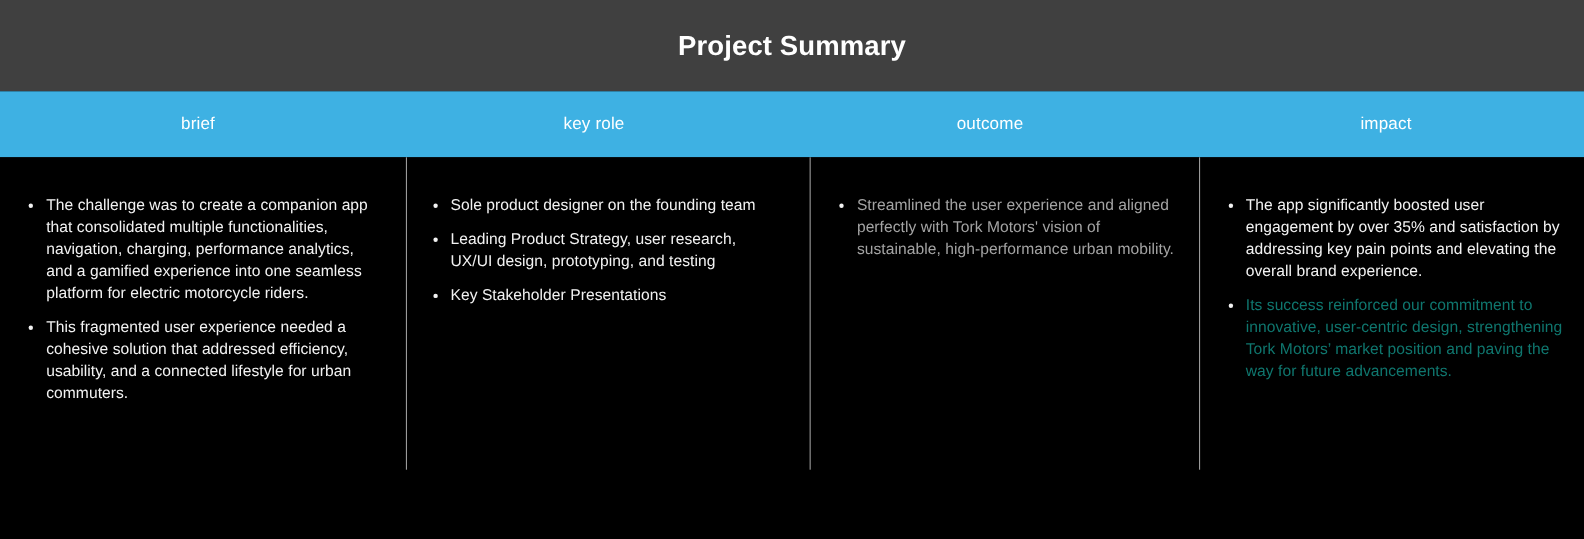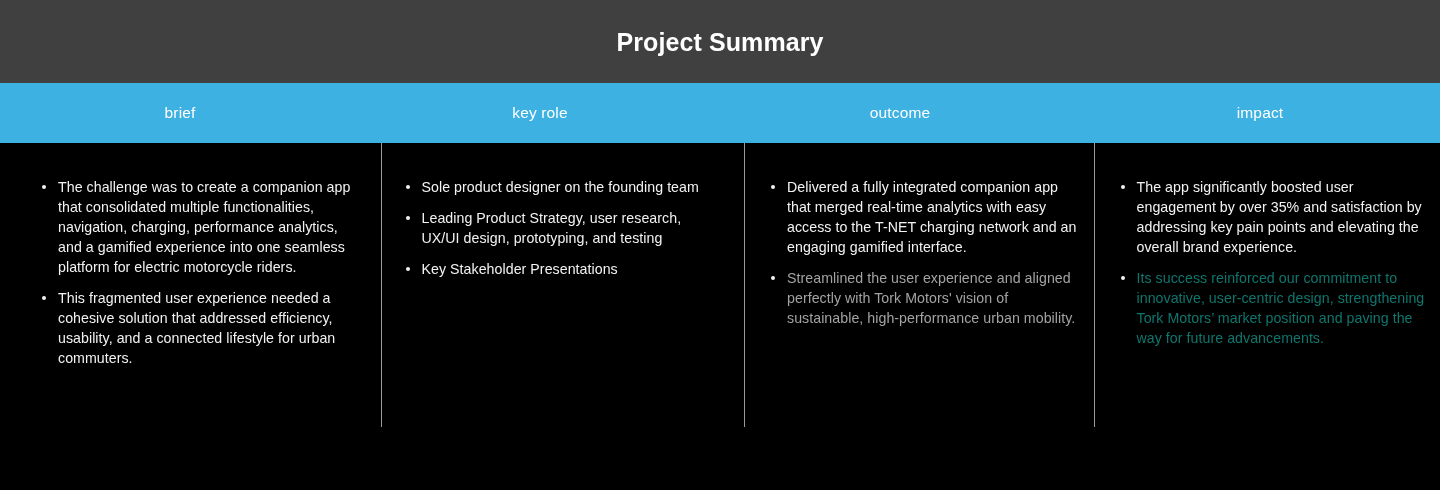--- a/index.html
+++ b/index.html
@@ -109,21 +109,21 @@
     position: absolute;
     left: 6px;
     top: 8px;
     width: 4px;
     height: 4px;
     border-radius: 50%;
     background: #f2f2f2;
   }
 
   
-  .col-1 { padding-left: 20px; padding-right: 30px; margin-left: 16px; }
+  .col-1 { padding-left: 20px; padding-right: 30px; }
   .col-2 { padding-left: 18px; padding-right: 30px; }
   .col-3 { padding-left: 20px; padding-right: 14px; }
   .col-4 { padding-left: 20px; padding-right: 10px; }
 
   .footer-strip {
     height: 63px;
     background: #000000;
   }
 </style>
 </head>
@@ -162,21 +162,20 @@
     <div class="body-col col-2 with-divider">
       <ul class="bullet-list">
         <li class="bullet-item" style="color: rgb(242, 242, 242);">Sole product designer on the founding team</li>
         <li class="bullet-item" style="color: rgb(242, 242, 242);">Leading Product Strategy, user research, UX/UI design, prototyping, and testing</li>
         <li class="bullet-item" style="color: rgb(242, 242, 242);">Key Stakeholder Presentations</li>
       </ul>
     </div>
 
     <div class="body-col col-3 with-divider">
       <ul class="bullet-list">
-        <li class="bullet-item" style="color: rgb(242, 242, 242);">Delivered a fully integrated companion app that merged real-time analytics with easy access to the T-NET charging network and an engaging gamified interface.</li>
         <li class="bullet-item" style="color: #a3a3a3;">Streamlined the user experience and aligned perfectly with Tork Motors' vision of sustainable, high-performance urban mobility.</li>
       </ul>
     </div>
 
     <div class="body-col col-4">
       <ul class="bullet-list">
         <li class="bullet-item" style="color: rgb(242, 242, 242);">The app significantly boosted user engagement by over 35% and satisfaction by addressing key pain points and elevating the overall brand experience.</li>
         <li class="bullet-item" style="color: #0f766e;">Its success reinforced our commitment to innovative, user-centric design, strengthening Tork Motors’ market position and paving the way for future advancements.</li>
       </ul>
     </div>

